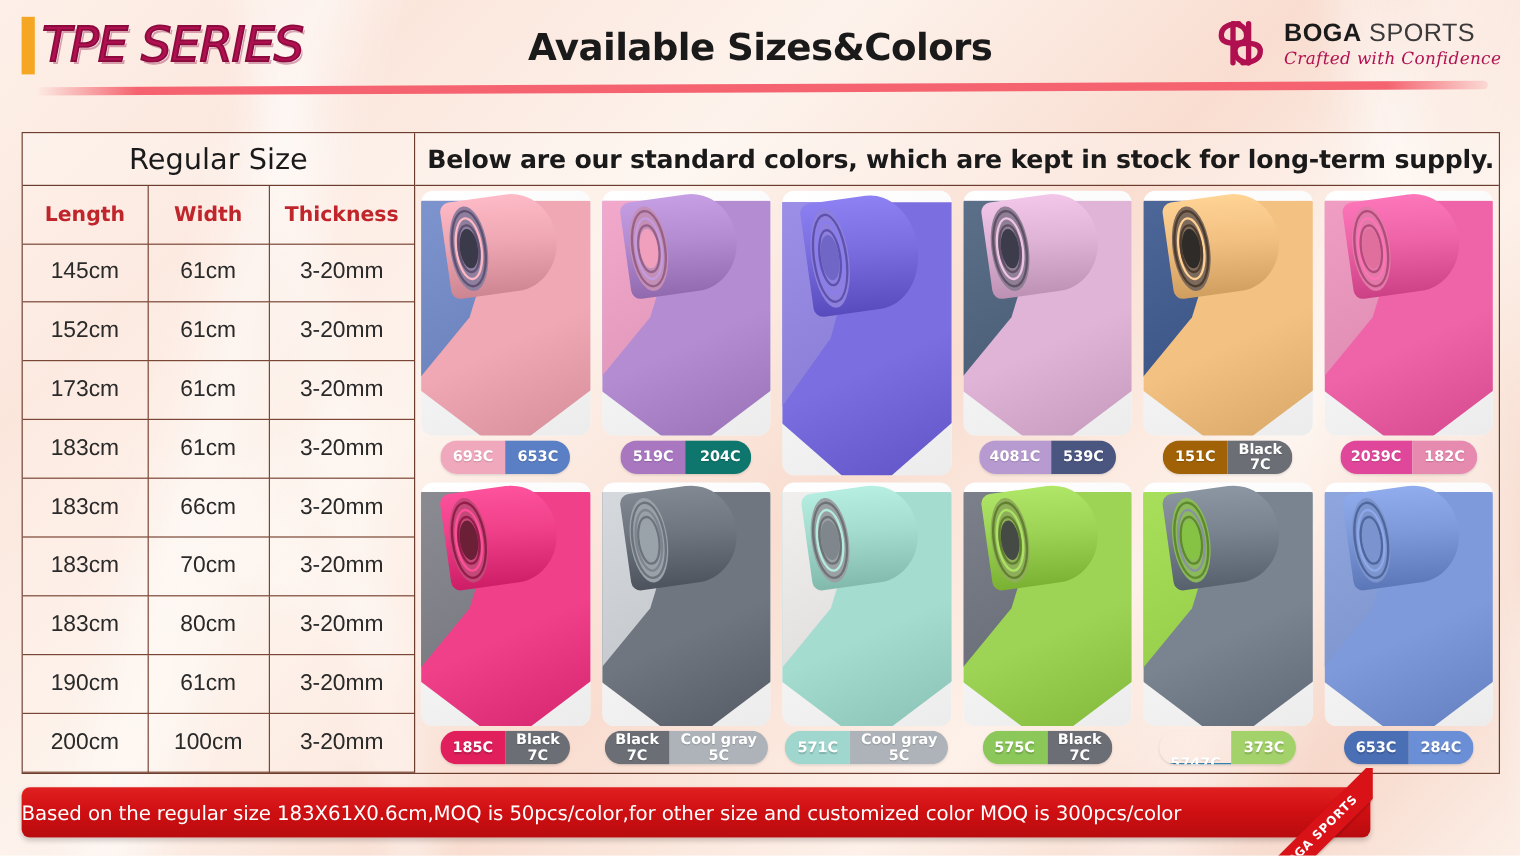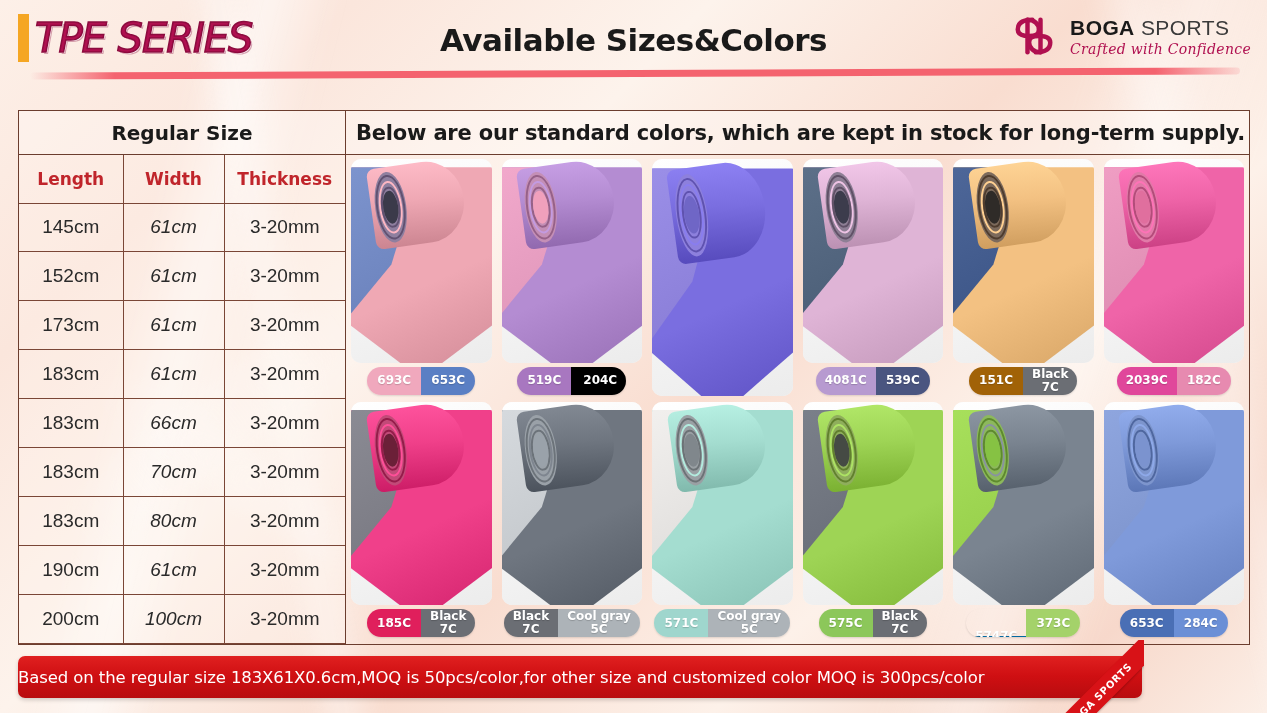--- a/index.html
+++ b/index.html
@@ -72,21 +72,21 @@
     display: flex;
     background: rgba(255,255,255,0.02);
   }
   .left-col { width: 327px; border-right: 1.5px solid #6b3d2e; display: flex; flex-direction: column; }
   .right-col { flex: 1; display: flex; flex-direction: column; }
 
   .size-caption {
     height: 44px; display: flex; align-items: center; justify-content: center;
     border-bottom: 1.5px solid #6b3d2e;
     font-family: "DejaVu Sans", sans-serif;
-    font-weight: 700; font-size: 20px; color: #1a1a1a;
+    font-weight: 400; font-size: 24px; color: #1a1a1a;
     background: rgba(255,252,248,.35);
   }
   .colors-caption {
     height: 44px; display: flex; align-items: center;
     border-bottom: 1.5px solid #6b3d2e;
     padding-left: 10px;
     font-family: "DejaVu Sans", sans-serif;
     font-weight: 700; font-size: 21px; color: #1a1a1a;
     background: rgba(255,252,248,.35);
     letter-spacing: -.2px;
@@ -101,21 +101,21 @@
     background: rgba(255,245,238,.30);
     height: 37px;
   }
   table.size-table tr td:last-child, table.size-table tr th:last-child { border-right: none; }
   table.size-table th {
     font-family: "DejaVu Sans", sans-serif;
     font-weight: 700; font-size: 17px; color: #c0252b;
     height: 48px;
   }
   table.size-table td.c0 { width: 104px; }
-  table.size-table td.c1 { width: 101px; font-style: italic; }
+  table.size-table td.c1 { width: 101px; }
 
   
   .mats { flex: 1; display: flex; flex-direction: column; padding: 4px 5px 6px 5px; gap: 6px; }
   .mat-row { flex: 1; display: flex; gap: 10px; }
   .mat-cell { flex: 1; display: flex; flex-direction: column; border-radius: 13px; }
   .mat-photo {
     position: relative; flex: 1; border-radius: 10px; overflow: hidden;
     background: #f6f6f6;
   }
   
@@ -328,21 +328,21 @@
                   <div class="ring" style="inset: 13%; border-width: 2px; border-color: rgb(195, 155, 225);"></div>
                   <div class="ring" style="inset: 21%; border-width: 2px; border-color: rgb(150, 97, 136);"></div>
                   <div class="ring" style="inset: 29%; border-width: 2px; border-color: rgb(195, 155, 225);"></div>
                 </div>
                 <div class="roll-core" style="background: rgb(240, 160, 188);"></div>
               </div>
             </div>
             <div class="mat-labels">
               <div class="pill">
                 <div class="pill-half" style="background: rgb(168, 119, 192);">519C</div>
-                <div class="pill-half" style="background: #000000; padding-left: 12px;">204C</div>
+                <div class="pill-half" style="background: #0f766e; padding-left: 12px;">204C</div>
               </div>
             </div>
           </div>
           <div class="mat-cell">
             <div class="mat-photo">
               <div class="mat-bg" style="background: linear-gradient(160deg, rgb(255, 255, 255) 0%, rgb(244, 244, 244) 60%, rgb(236, 236, 236) 100%);"></div>
               <div class="mat-body" style="background: linear-gradient(155deg, rgb(122, 110, 224) 0%, rgb(122, 110, 224) 55%, rgb(91, 79, 193) 100%);"></div>
               <div class="mat-second" style="background: linear-gradient(150deg, rgb(155, 143, 232) 0%, rgb(130, 118, 207) 100%);"></div>
               <div class="roll" style="background: linear-gradient(185deg, rgb(142, 130, 244) 0%, rgb(122, 110, 224) 45%, rgb(86, 74, 188) 100%);">
                 <div class="roll-coil" style="background: rgb(141, 128, 221);">

